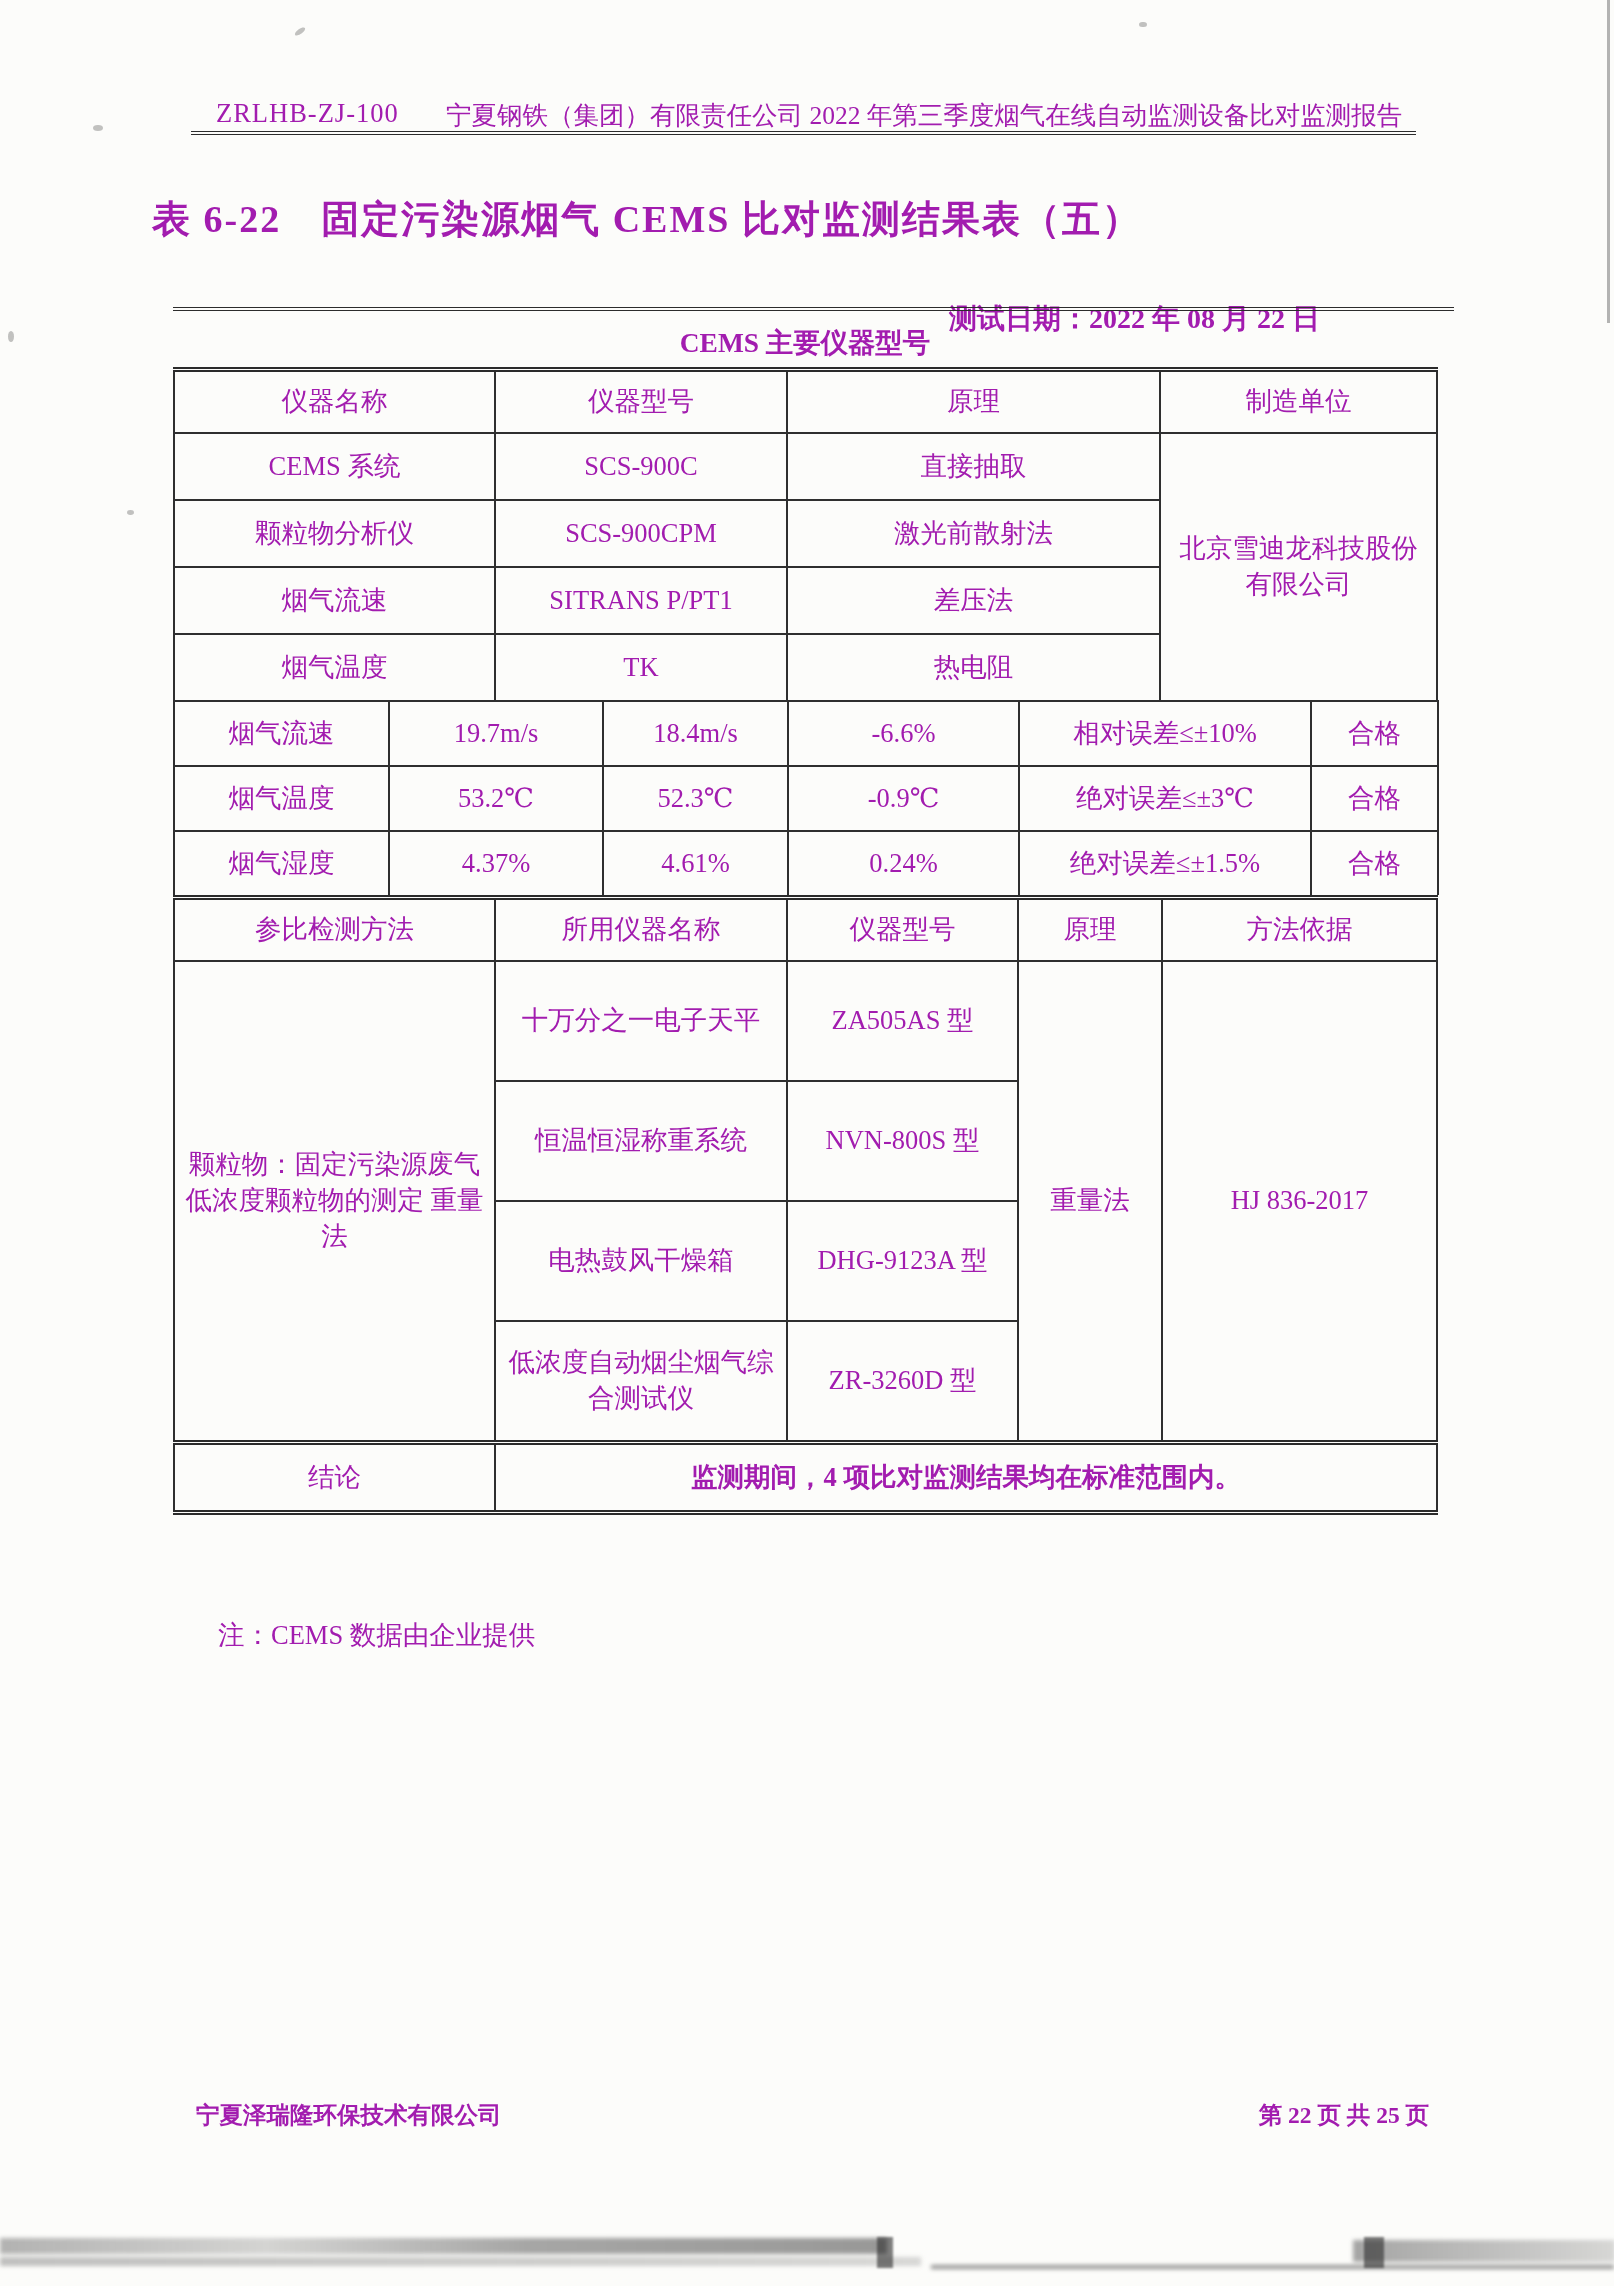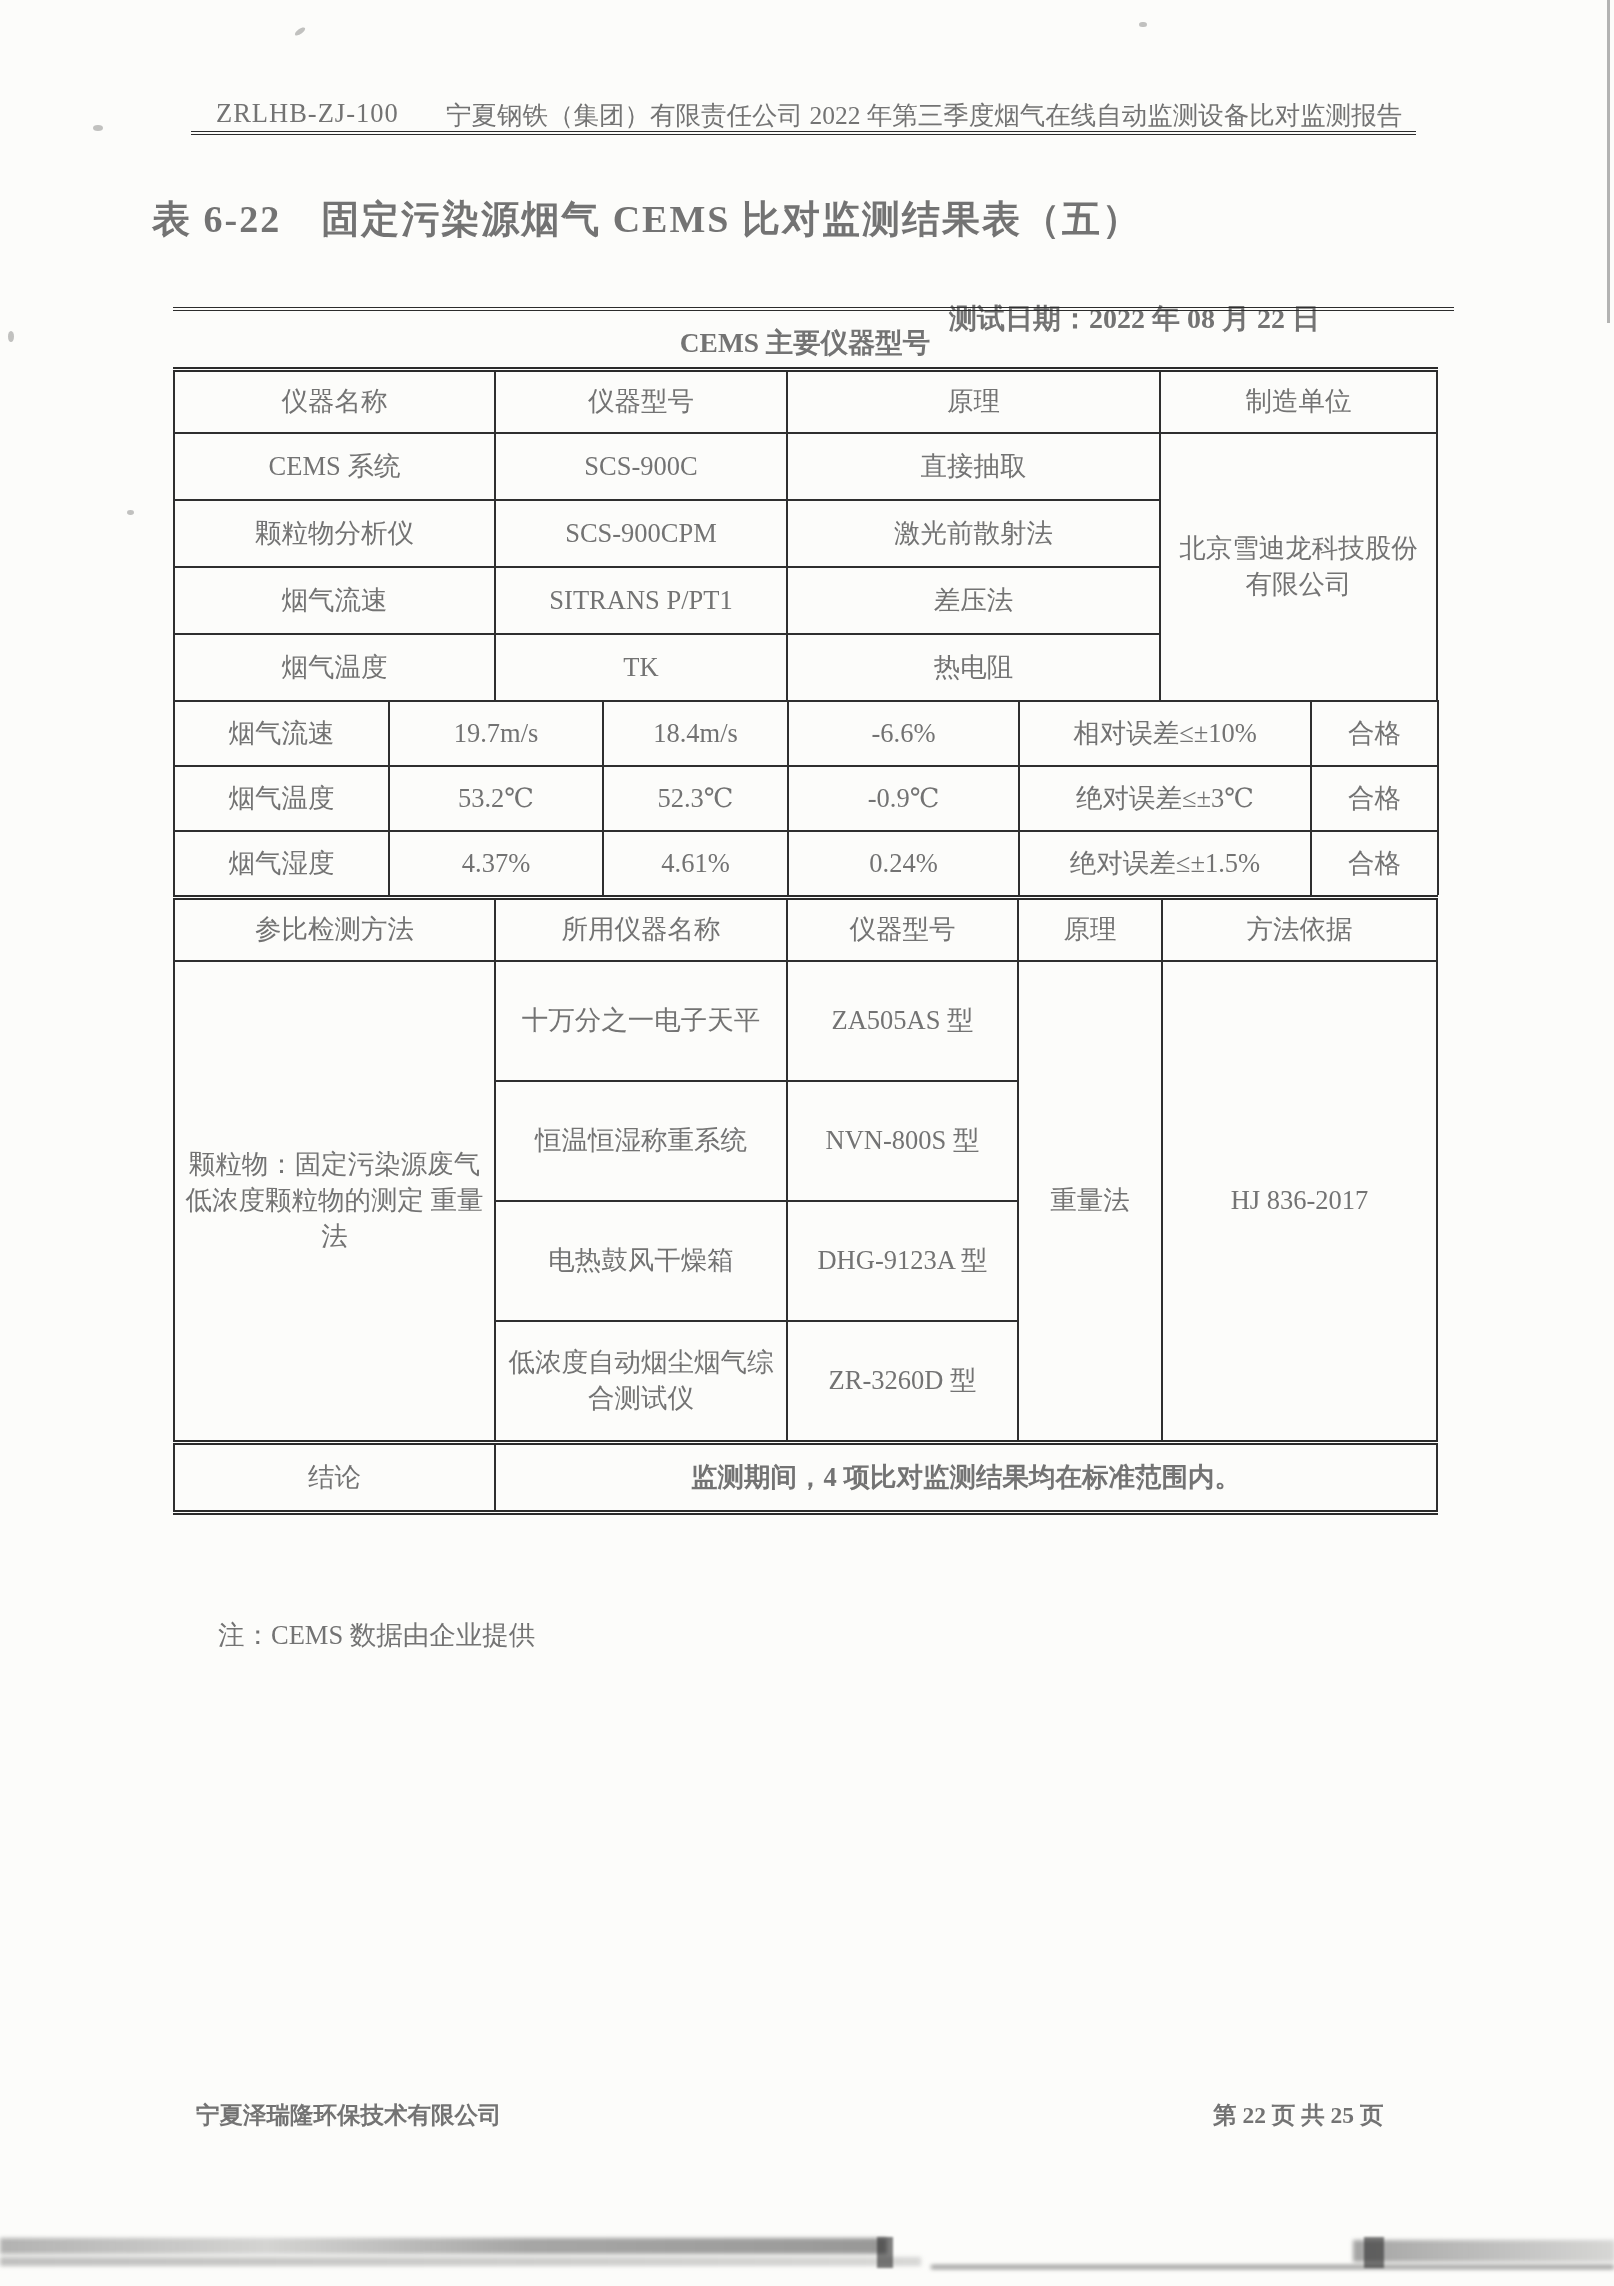--- a/index.html
+++ b/index.html
@@ -1,20 +1,20 @@
 <!DOCTYPE html>
 <html><head>
 <meta charset="utf-8">
 <style>
   html,body { margin:0; padding:0; background:#d8d8d4; }
   .page {
     position:relative; width:1614px; height:2287px; margin:0 auto;
     background:#fcfcfa; overflow:hidden;
     font-family:"Liberation Serif","DejaVu Serif",serif;
-    color:#737373;
+    color:#a21caf;
   }
   
   .doc-code { position:absolute; left:216px; top:98px; font-size:26.5px; letter-spacing:1px; }
   .doc-title { position:absolute; left:446px; top:98px; font-size:25.5px; }
   .header-rule { position:absolute; left:191px; top:131px; width:1225px; border-top:4.9px double #2c2c2c; }
   
   .page-title { position:absolute; left:0; top:194px; width:1294px; text-align:center;
                 font-size:38px; font-weight:bold; letter-spacing:2px; }
   .info-point { position:absolute; left:221px; top:269px; font-size:28px; font-weight:bold; }
   .info-date  { position:absolute; left:949px; top:269px; font-size:28px; font-weight:bold;margin-top:31px; }
@@ -33,21 +33,21 @@
   .tbl .bb  { border-bottom:5.9px double #2a2a2a; }
   .h57 { height:56px; } .h62 { height:61px; } .h60 { height:59px; }
   .h96 { height:94px; } .h116 { height:114px; }
   .pad20 { padding-left:19.6px; padding-right:19.6px; }
   .pad28 { padding-left:27.4px; padding-right:27.4px; }
   .pad34 { padding-left:33px; padding-right:33px; }
   .bold { font-weight:bold;margin-left:44px; }
   
   .note { position:absolute; left:218px; top:1617px; font-size:26.5px; }
   .footer-company { position:absolute; left:196px; top:2099px; font-size:23.5px; font-weight:600; }
-  .footer-page    { position:absolute; left:1213px; top:2099px; width:216px; 
+  .footer-page    { position:absolute; left:1213px; top:2099px; width:216px; text-align:right;
                     font-size:23.5px; font-weight:600; }
   
   .edge-line { position:absolute; left:1607px; top:0; width:2.9px; height:323px;
                background:rgba(70,70,70,.4); }
   .speck { position:absolute; background:rgba(40,40,40,.28); border-radius:50%; }
   .band  { position:absolute; filter:blur(2px); }
   .band1 { left:0; top:2238px; width:887px; height:15.7px;
            background:linear-gradient(90deg, rgba(90,90,90,.45), rgba(120,120,120,.3) 30%, rgba(80,80,80,.5) 60%, rgba(70,70,70,.55)); }
   .band2 { left:0; top:2257px; width:921px; height:8.8px;
            background:linear-gradient(90deg, rgba(100,100,100,.4), rgba(130,130,130,.3)); }

